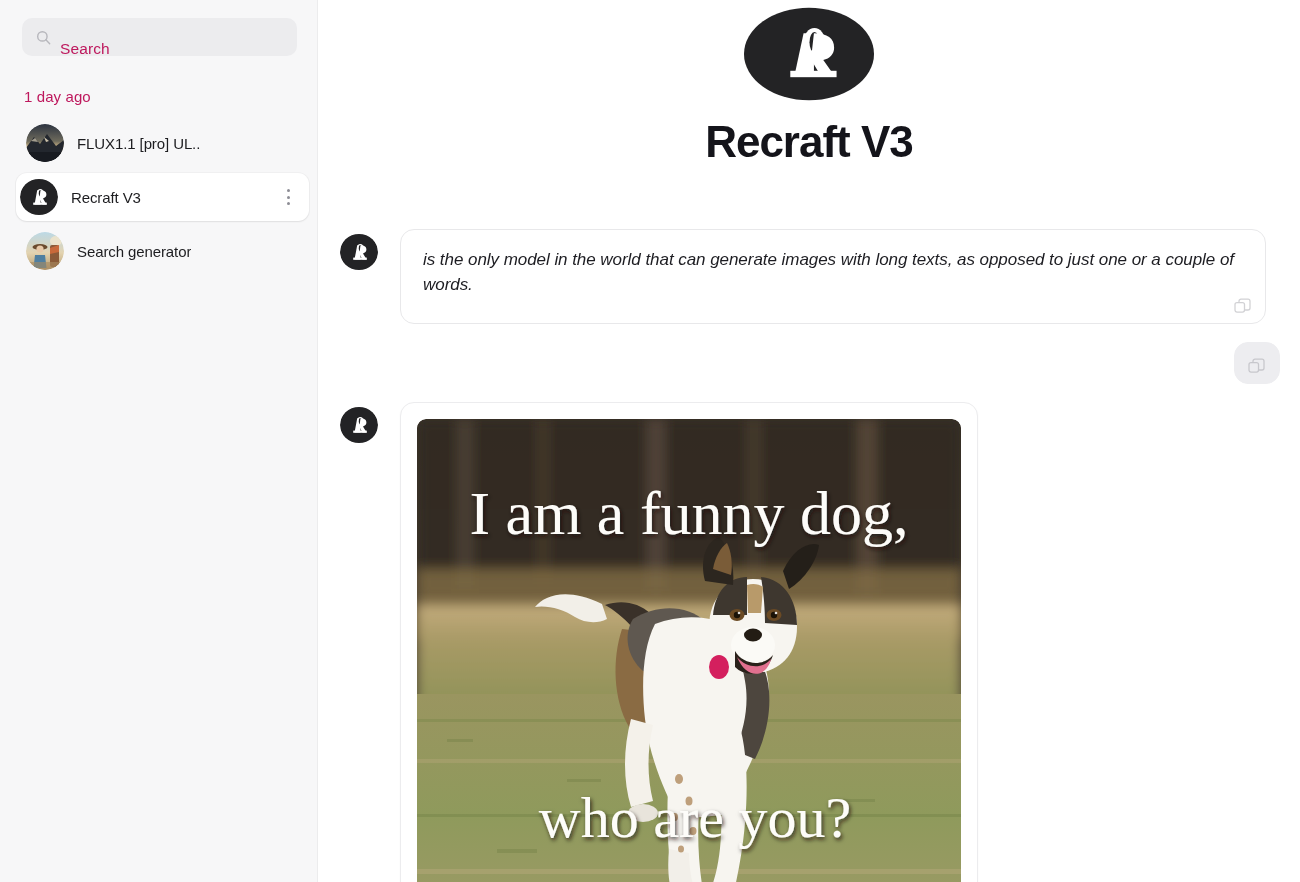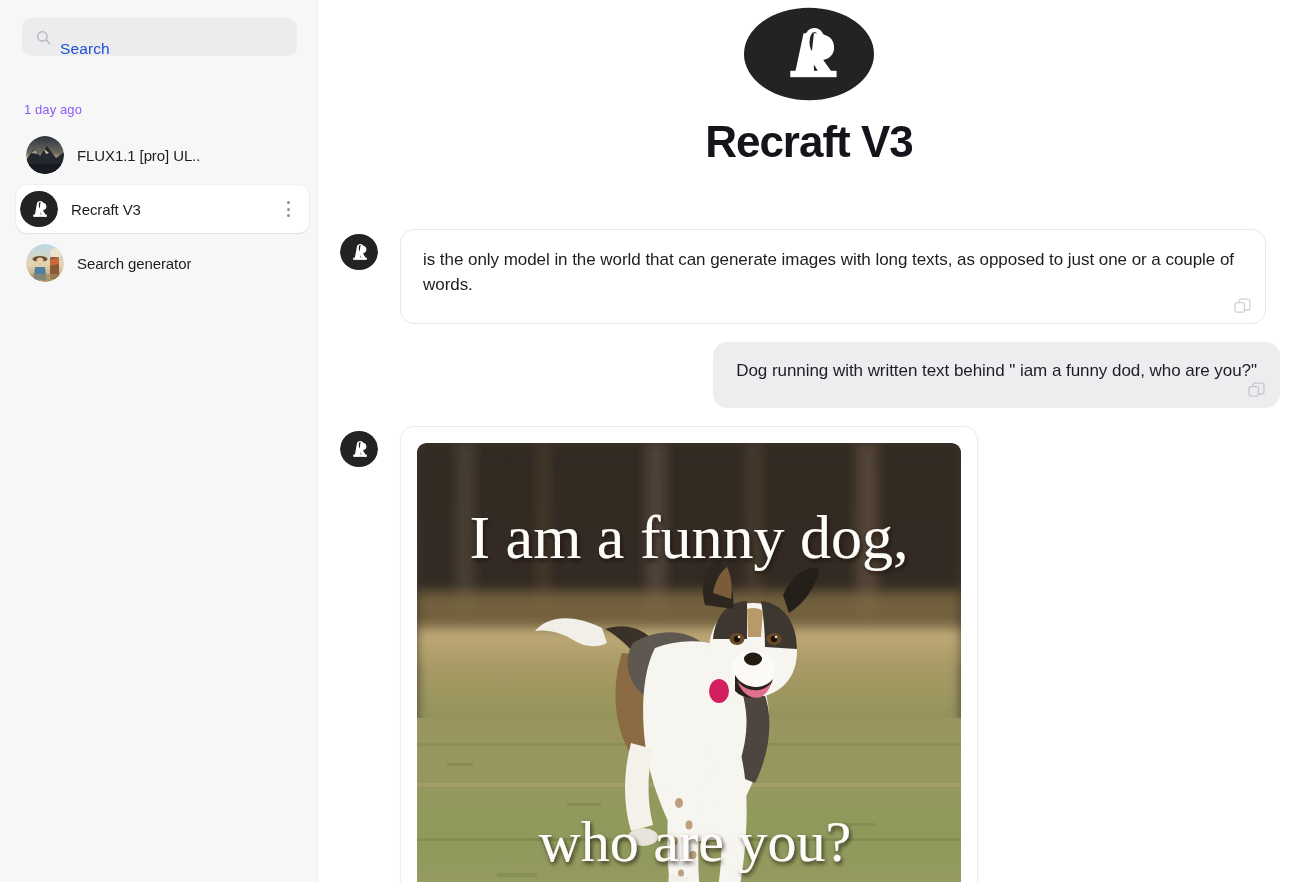--- a/index.html
+++ b/index.html
@@ -40,31 +40,31 @@
     display: flex;
     align-items: center;
     padding: 0 14px;
     gap: 9px;
     cursor: text;
     border: none;
   }
   .search-icon { width: 15px; height: 15px; flex: 0 0 15px; display:block; opacity: .55; }
   .search-placeholder {
     font-size: 15.5px;
-    color: #1d4ed8;
+    color: #be185d;
     letter-spacing: .1px;
     user-select: none;
     margin-top: 24px;
   }
 
   .section-label {
-    margin-top: 46px;
+    margin-top: 32px;
     margin-left: 2px;
-    font-size: 13px;
-    color: #8b5cf6;
+    font-size: 15px;
+    color: #be185d;
     letter-spacing: .1px;
   }
 
   .chat-list { margin-top: 14px; }
 
   .chat-item {
     display: flex;
     align-items: center;
     gap: 13px;
     height: 48px;
@@ -176,20 +176,21 @@
   .msg-avatar svg { display:block; width: 38px; height: 38px; }
 
   .bubble {
     border-radius: 14px;
     padding: 18px 22px 26px 22px;
     position: relative;
     font-size: 17px;
     line-height: 1.42;
     color: #1d1d22;
     letter-spacing: -.05px;
+    font-style: italic;
   }
   .bubble.assistant {
     background: #ffffff;
     border: 1px solid #e8e8ea;
     max-width: 866px;
   }
   .bubble.user {
     background: #ededf0;
     border: 1px solid #ededf0;
     max-width: 770px;
@@ -364,21 +365,20 @@
               <svg viewBox="0 0 17 17" width="17" height="17">
                 <rect x="1" y="4.6" width="9.5" height="9.5" rx="2" fill="none" stroke="#9b9ba2" stroke-width="1.3"></rect>
                 <path d="M5 4.6 V3.2 A2 2 0 0 1 7 1.2 H14 A2 2 0 0 1 16 3.2 V10 A2 2 0 0 1 14 12 H10.5" fill="none" stroke="#9b9ba2" stroke-width="1.3"></path>
               </svg>
             </span>
           </div>
         </div>
 
         <div class="msg-row user">
           <div class="bubble user">
-            <span>Dog running with written text behind " iam a funny dod, who are you?"</span>
             <span class="copy-icon">
               <svg viewBox="0 0 17 17" width="17" height="17">
                 <rect x="1" y="4.6" width="9.5" height="9.5" rx="2" fill="none" stroke="#9b9ba2" stroke-width="1.3"></rect>
                 <path d="M5 4.6 V3.2 A2 2 0 0 1 7 1.2 H14 A2 2 0 0 1 16 3.2 V10 A2 2 0 0 1 14 12 H10.5" fill="none" stroke="#9b9ba2" stroke-width="1.3"></path>
               </svg>
             </span>
           </div>
         </div>
 
         <div class="msg-row assistant">

